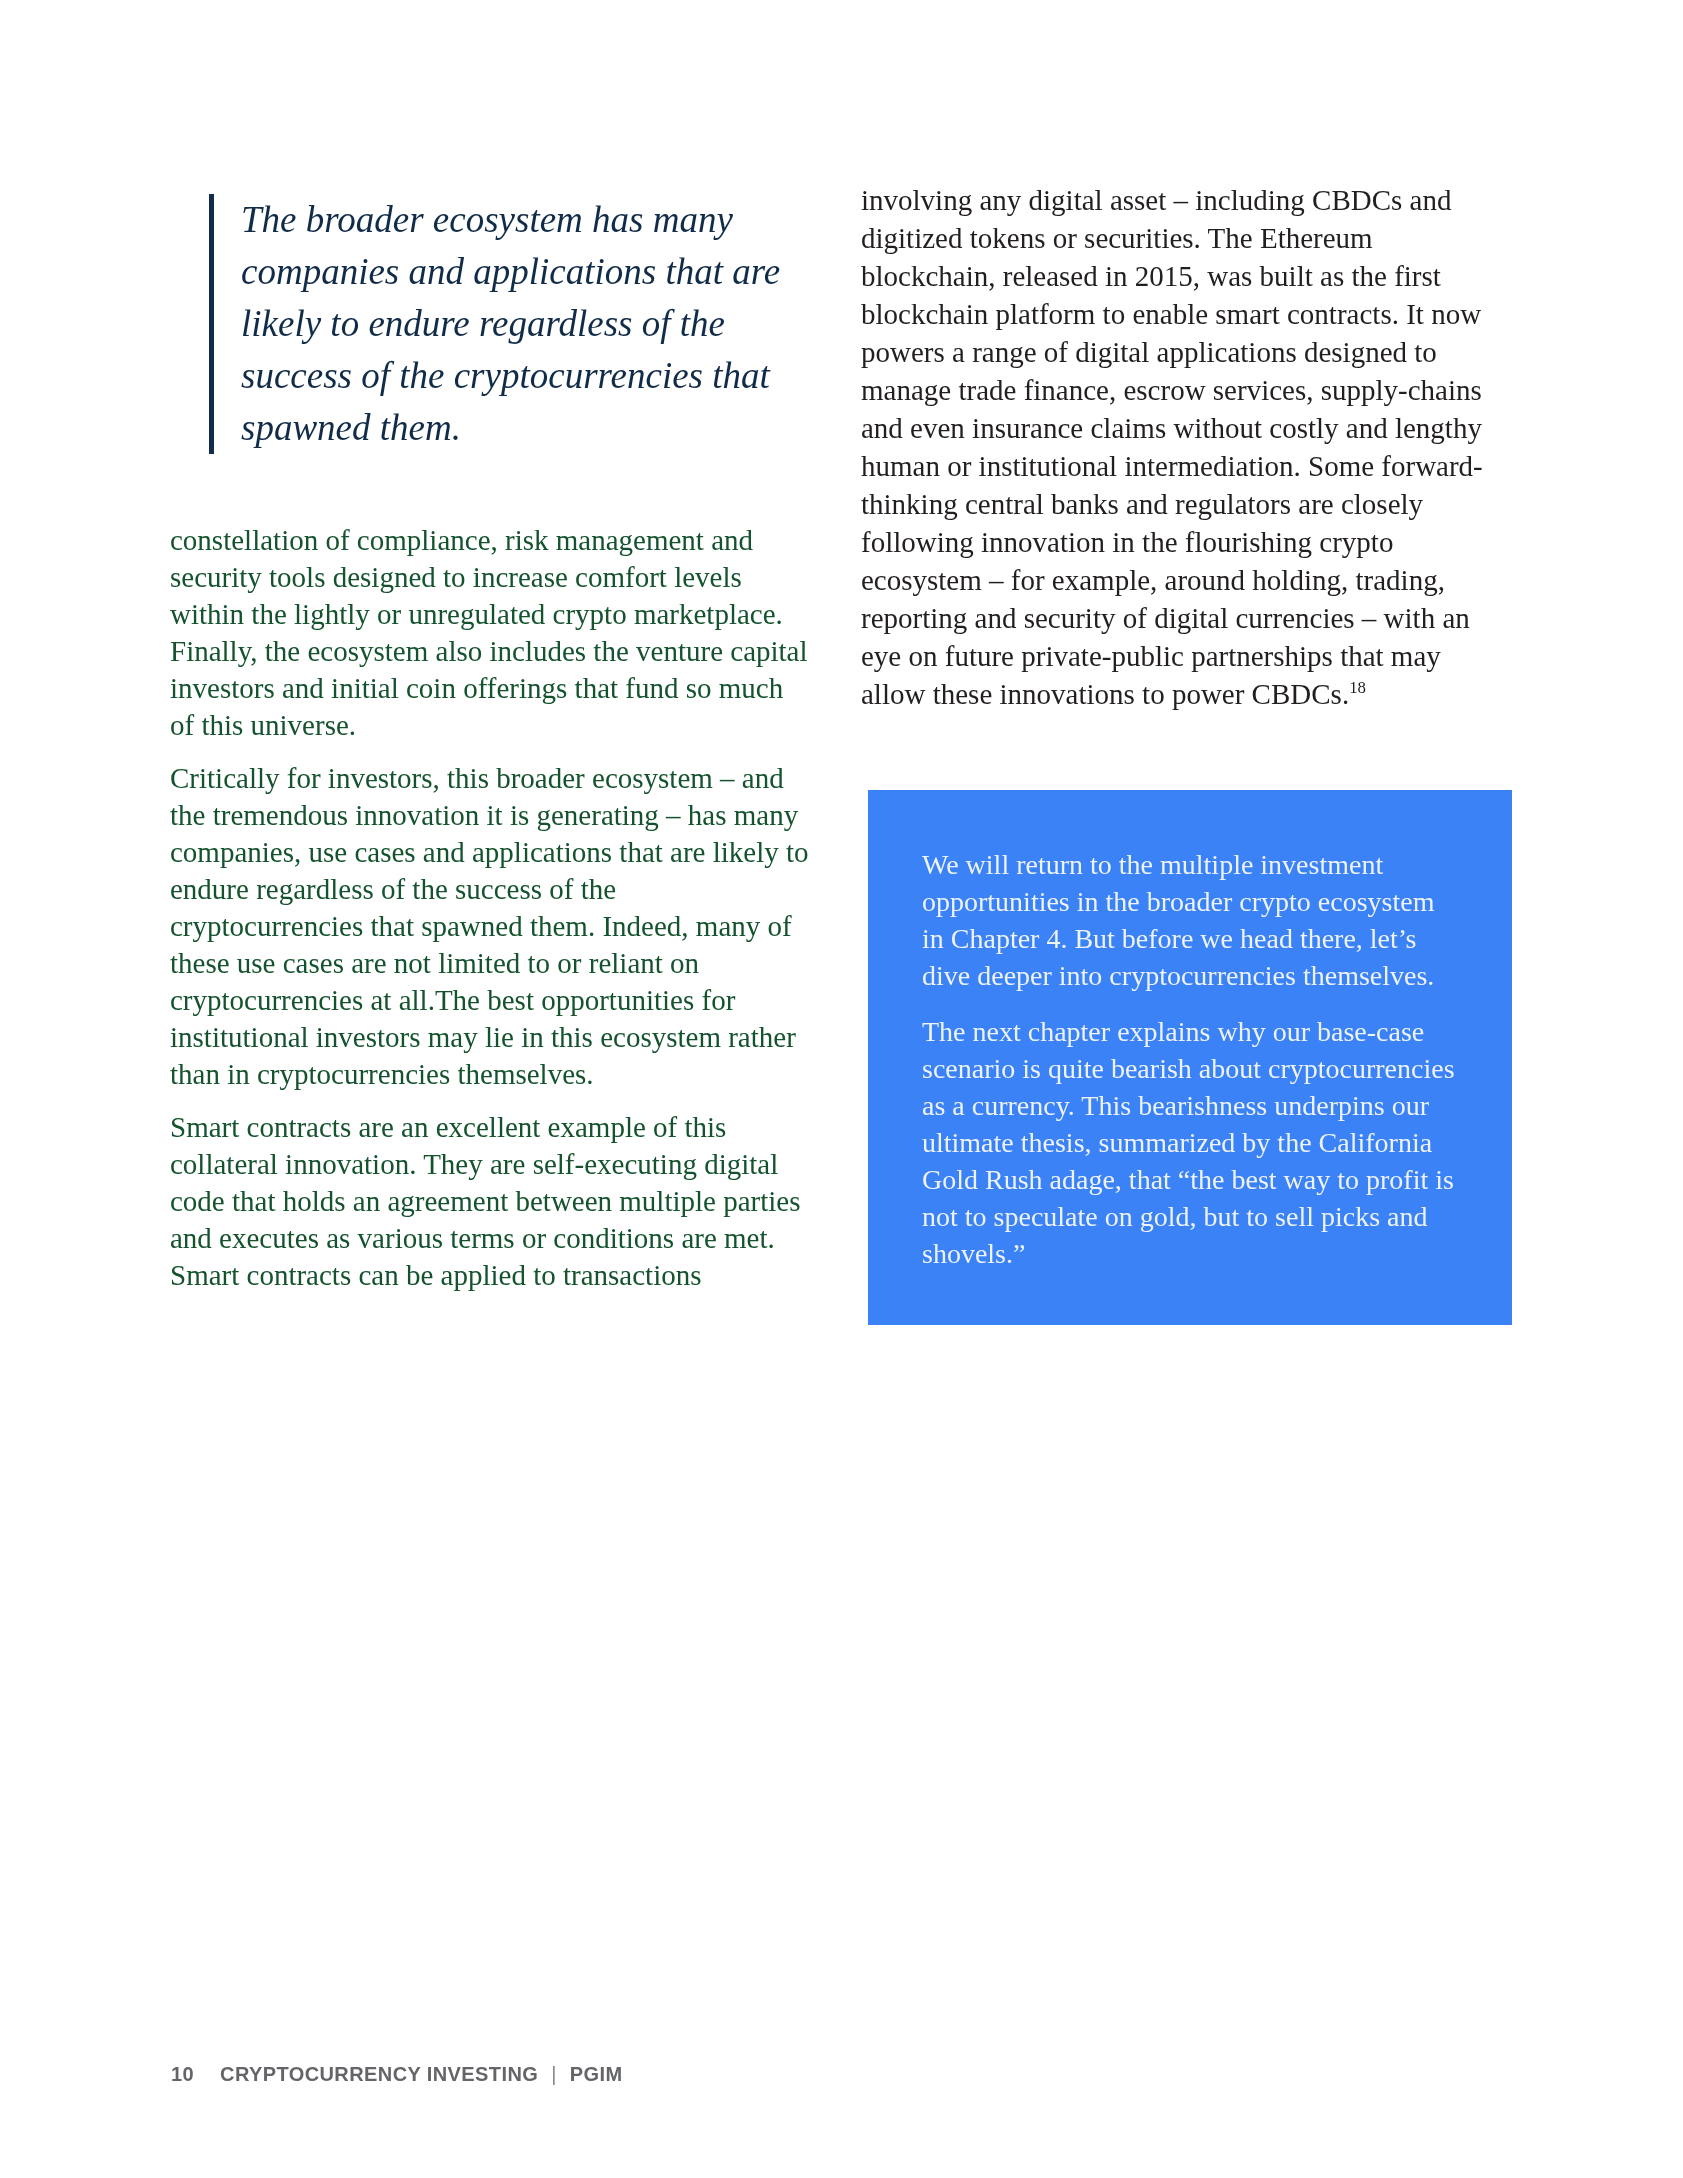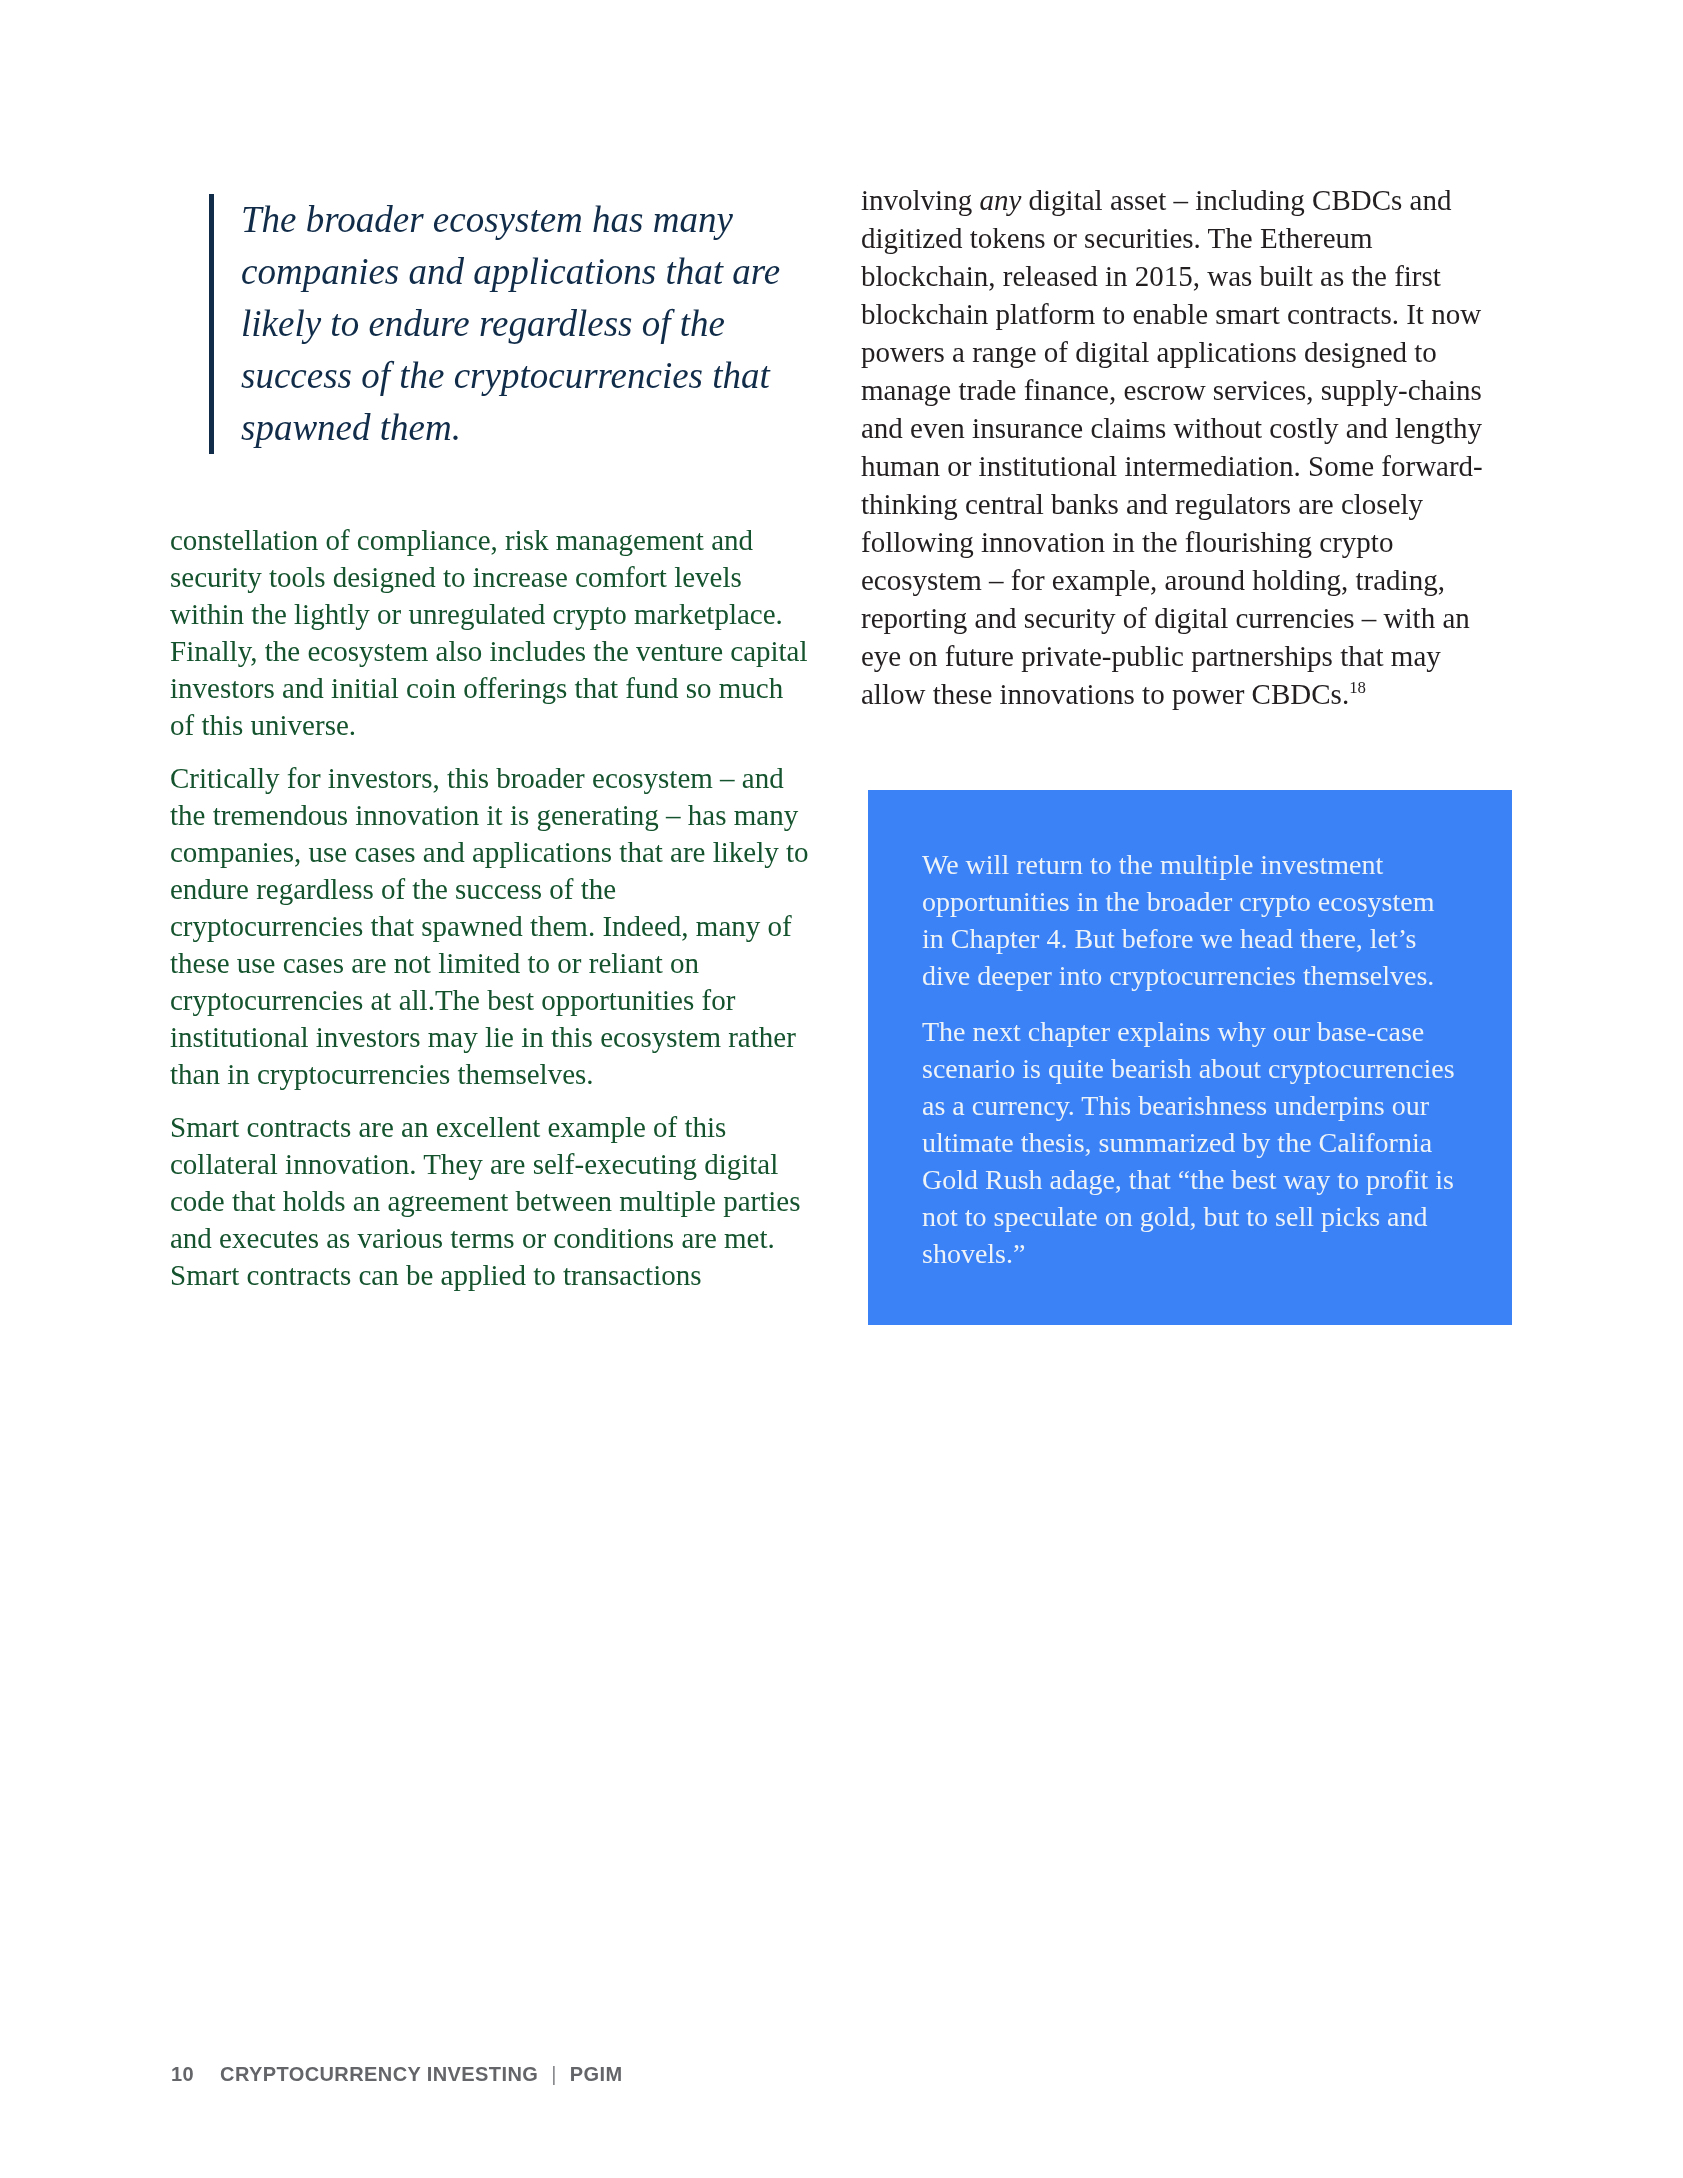--- a/index.html
+++ b/index.html
@@ -49,21 +49,21 @@
   .right-col {
     position: absolute;
     left: 861px;
     top: 181px;
     width: 642px;
     font-size: 29px;
     line-height: 38px;
     color: #231f20;
   }
   .right-col p { margin: 0; }
-  .right-col .italic { font-style: italic; }
+  .right-col .italic { }
   .right-col .sup {
     vertical-align: super;
     font-size: 0.58em;
     line-height: 0;
   }
 
   
   .callout {
     position: absolute;
     left: 868px;

